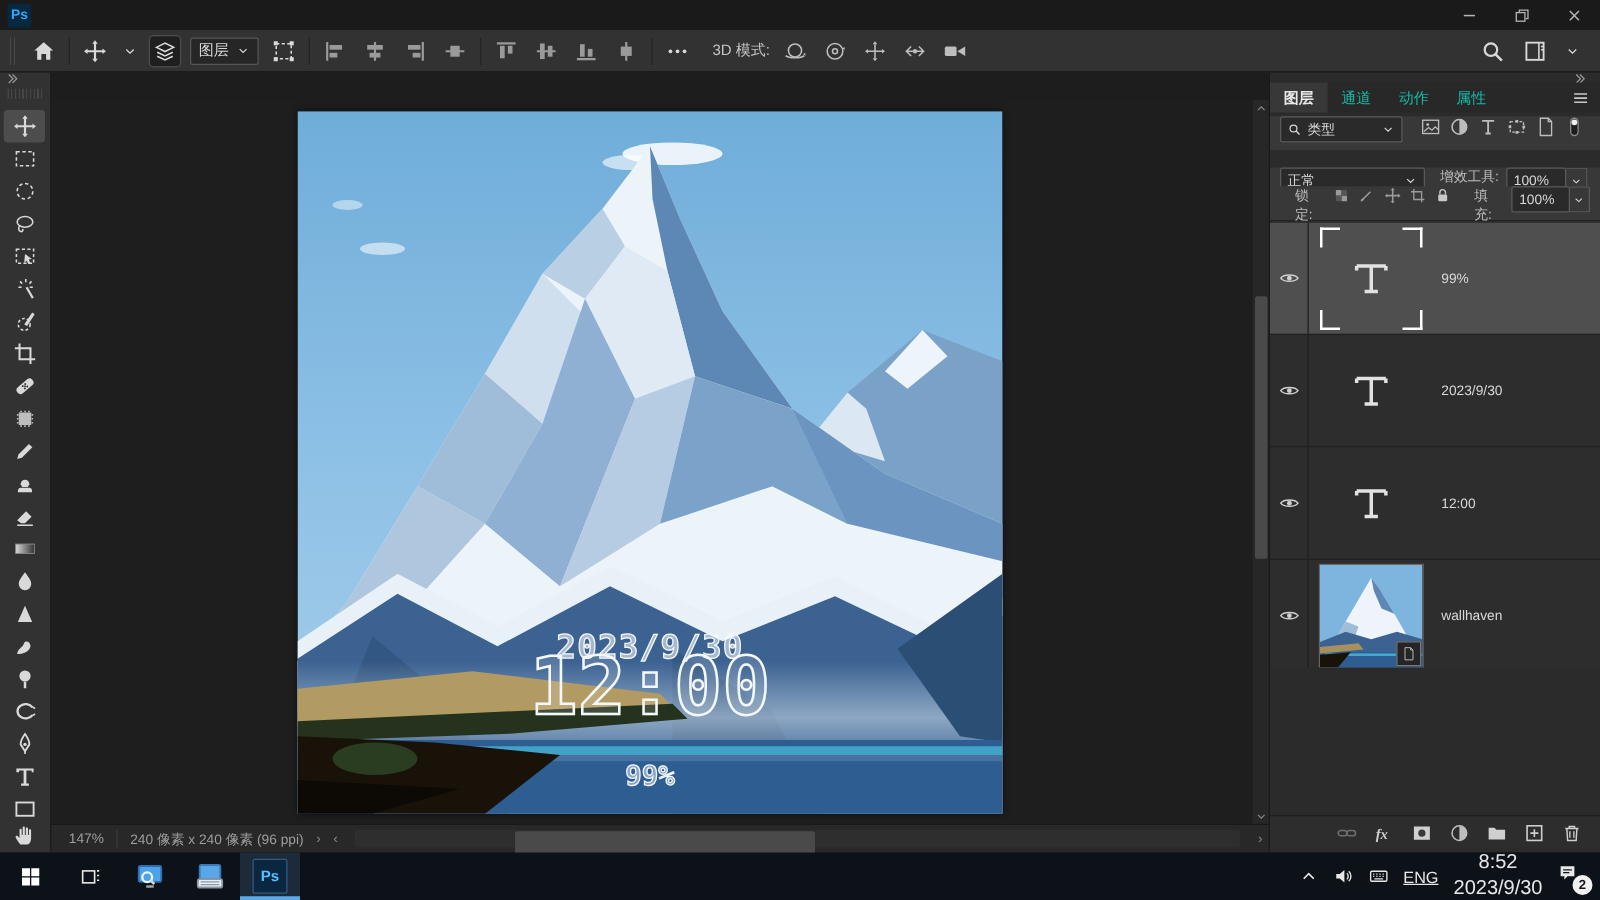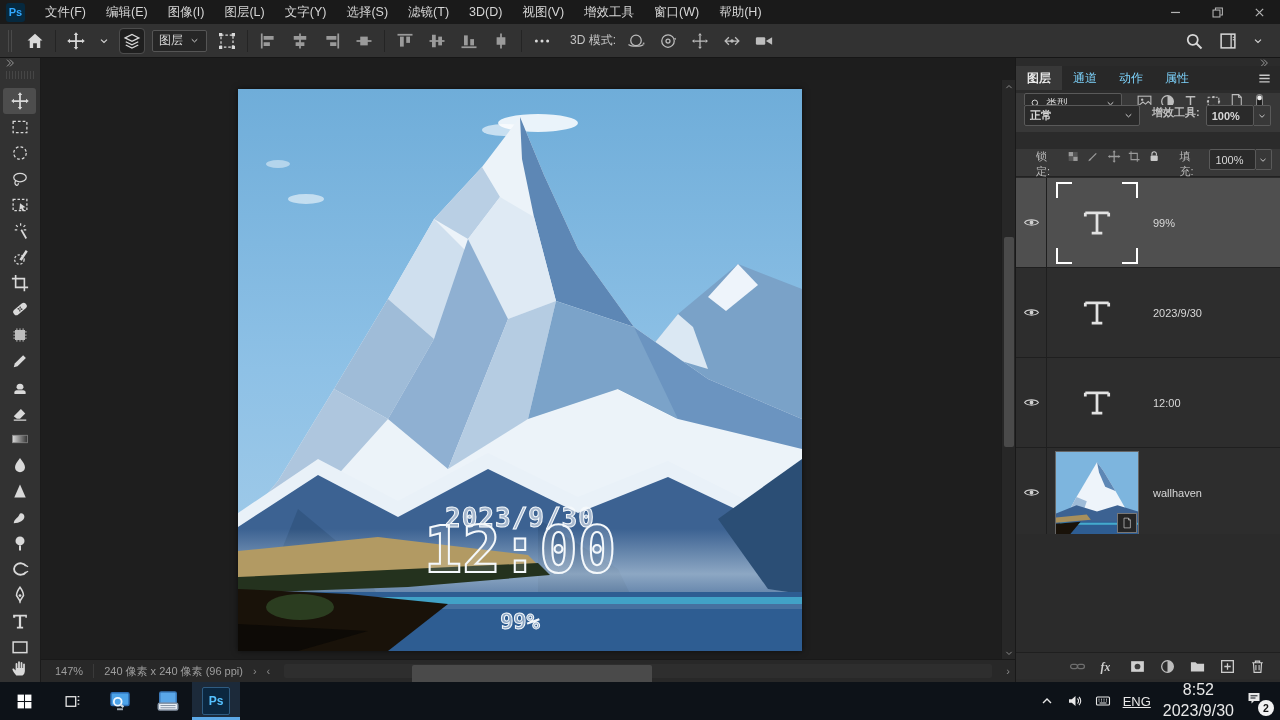--- a/index.html
+++ b/index.html
@@ -76,27 +76,27 @@
   .sb-sep{width:1px;height:14px;background:#3a3a3a;}
   .sb-chev{color:#8a8a8a;font-size:11px;}
   #hscroll{flex:1;height:14px;margin:0 4px;position:relative;background:#2e2e2e;border-radius:2px;}
   #hscroll .thumb{position:absolute;left:18%;width:34%;top:1px;bottom:1px;background:#4a4a4a;border-radius:2px;}
 
   
   #rightpanel{position:absolute;top:57px;right:0;width:264px;bottom:38px;background:#2b2b2b;border-left:1px solid #191919;}
   .collapse-strip{position:absolute;top:0;left:0;right:0;height:9px;display:flex;justify-content:flex-end;padding-right:10px;}
   .collapse-strip .icon{width:12px;height:12px;}
   #ptabs{position:absolute;top:9px;left:0;right:0;height:24px;background:#282828;display:flex;align-items:stretch;}
-  .ptab{padding:0 11px;font-size:12px;color:#7dd3fc;display:flex;align-items:center;}
+  .ptab{padding:0 11px;font-size:12px;color:#14b8a6;display:flex;align-items:center;}
   .ptab.active{background:#383838;color:#e8e8e8;font-weight:bold;}
   .ptab-menu{margin-left:auto;display:flex;align-items:center;padding-right:8px;}
   .ptab-menu .icon{width:15px;height:15px;}
   .prow{position:absolute;left:0;right:0;background:#383838;display:flex;align-items:flex-start;gap:6px;padding:0 8px;}
   #prow-filter{top:36px;height:27px;}
-  #prow-blend{top:48px;height:27px;font-weight:bold;}
+  #prow-blend{top:77px;height:27px;}
   #prow-lock{top:92px;height:27px;border-bottom:1px solid #222;}
   .field{display:flex;align-items:center;gap:5px;background:#2a2a2a;border:1px solid #5a5a5a;
     border-radius:2px;height:19px;padding:0 5px;font-size:11px;color:#d8d8d8;}
   .field .icon{width:11px;height:11px;}
   .chev-box{width:16px;height:19px;border:1px solid #5a5a5a;border-left:none;border-radius:0 2px 2px 0;
     margin-left:-6px;display:flex;align-items:center;justify-content:center;}
   .chev-box .icon{width:10px;height:10px;}
   .plabel{font-size:11px;color:#bdbdbd;margin-left:12px;}
   .f-ico{width:17px;height:17px;}
   .lk-ico{width:15px;height:15px;}
@@ -142,34 +142,20 @@
   .note-badge{position:absolute;right:-6px;bottom:-4px;width:16px;height:16px;border-radius:50%;
     background:#f2f2f2;color:#111;font-size:10.5px;font-weight:bold;display:flex;align-items:center;justify-content:center;}
 </style>
 </head>
 <body>
 
 <div id="screen">
 
   <header id="titlebar">
     <div class="ps-logo">Ps</div>
-    <nav id="menubar">
-      <span class="menu-item">文件(F)</span>
-      <span class="menu-item">编辑(E)</span>
-      <span class="menu-item">图像(I)</span>
-      <span class="menu-item">图层(L)</span>
-      <span class="menu-item">文字(Y)</span>
-      <span class="menu-item">选择(S)</span>
-      <span class="menu-item">滤镜(T)</span>
-      <span class="menu-item">3D(D)</span>
-      <span class="menu-item">视图(V)</span>
-      <span class="menu-item">增效工具</span>
-      <span class="menu-item">窗口(W)</span>
-      <span class="menu-item">帮助(H)</span>
-    </nav>
     <div id="wincontrols">
       <button class="win-btn">
           <span class="icon">
             <svg viewBox="0 0 16 16">
               <rect x="2.5" y="7.2" width="11" height="1.5" fill="#b4b4b4"></rect>
             </svg>
           </span>
         </button>
       <button class="win-btn">
           <span class="icon">

